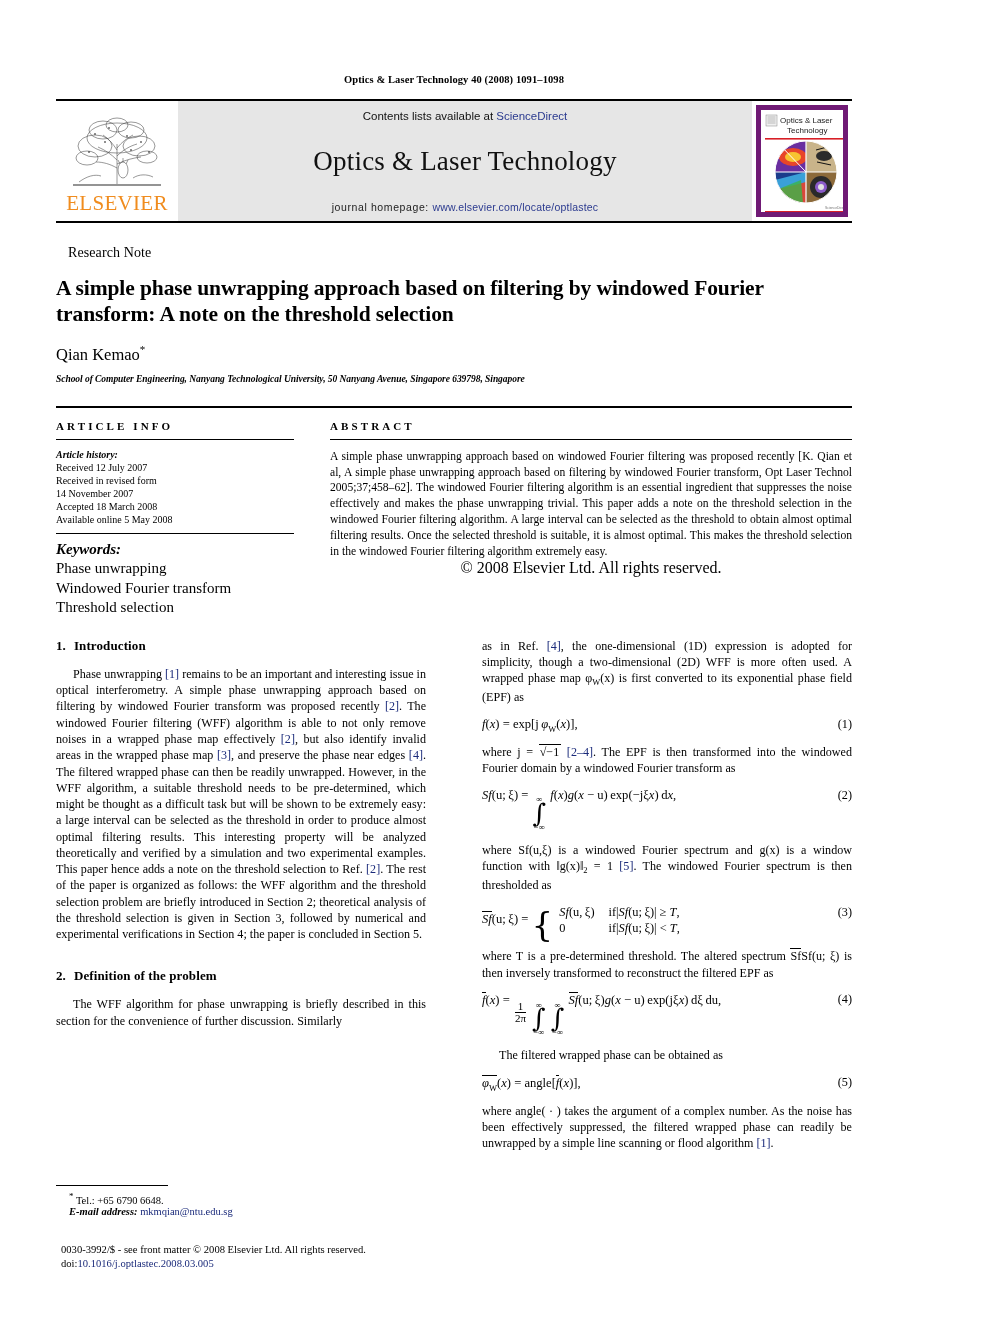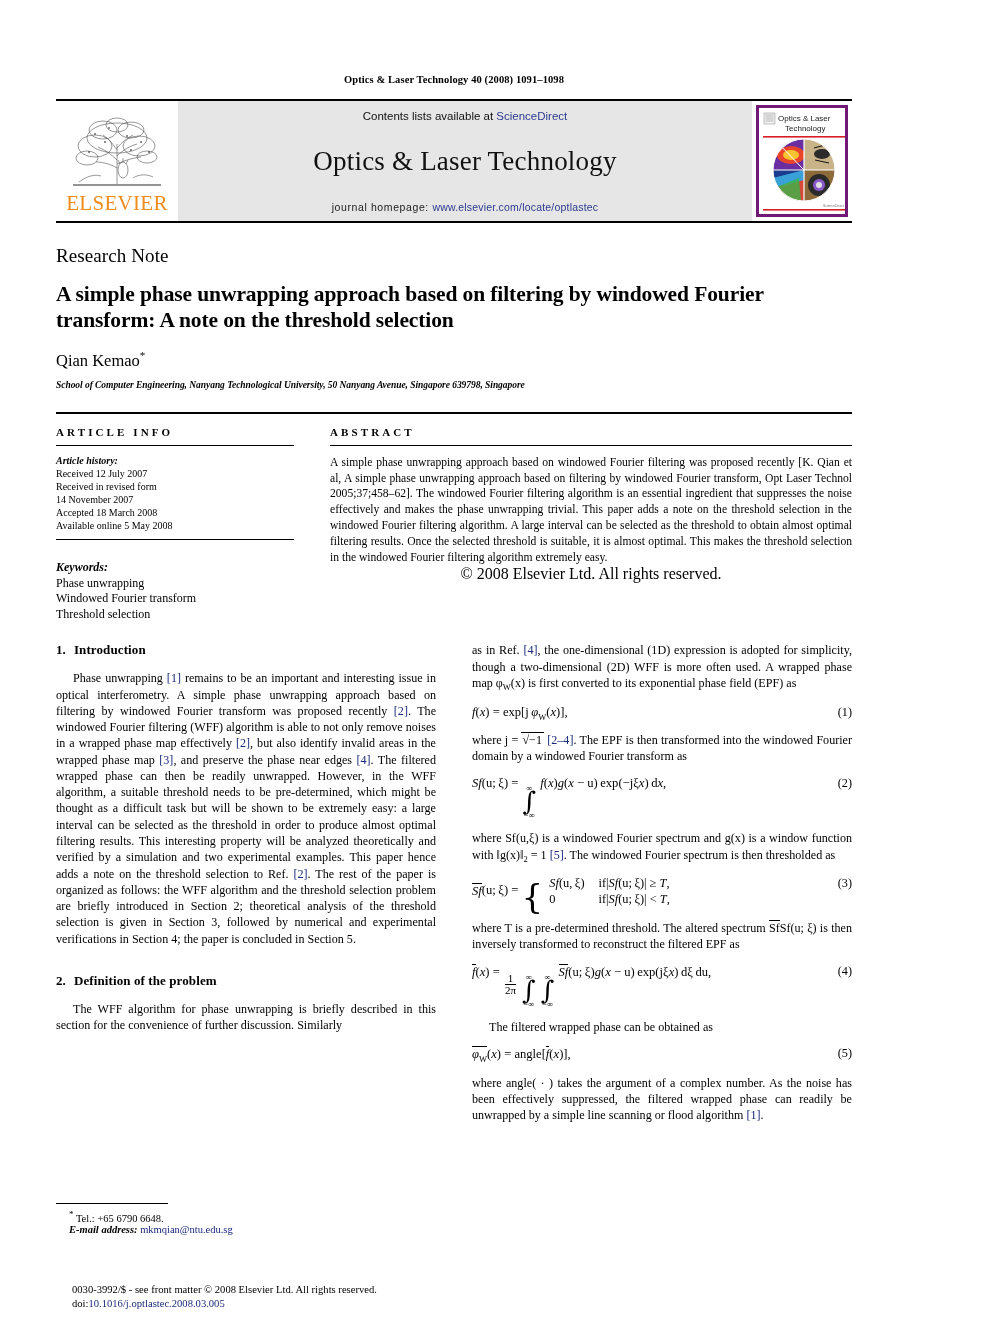--- a/index.html
+++ b/index.html
@@ -83,29 +83,29 @@
   .cover-wrap {
     flex: 0 0 100px;
     width: 100px;
     display: flex;
     align-items: center;
     justify-content: center;
     background: #fff;
   }
   .cover {
     width: 92px; height: 112px;
-    border: 3px solid #701a75;
+    border: 5px solid #701a75;
     background: #fff;
     position: relative;
     overflow: hidden;
   }
 
   
   .title-block { margin: 22px 56px 0 56px; }
-  .doctype { font-size: 19px; letter-spacing: .1px; }
+  .doctype { font-size: 14px; letter-spacing: .1px; margin-left: 12px; }
   .art-title {
     font-size: 21.5px;
     line-height: 1.22;
     margin-top: 14px;
     letter-spacing: -.1px;
   }
   .author {
     font-size: 16.5px;
     margin-top: 16px;
   }
@@ -130,38 +130,38 @@
   .col-abs  { flex: 1 1 auto; }
   .sec-head {
     font-family: "Liberation Serif", serif;
     font-weight: bold;
     font-size: 11px;
     letter-spacing: 3.1px;
   }
   .rule { border-bottom: 1px solid #000; margin-top: 7px; }
   .hist-block { margin-top: 8px; font-size: 10px; line-height: 1.30; }
   .hist-label { font-style: italic; font-weight: bold; }
-  .kw-block { margin-top: 20px; font-size: 12px; line-height: 1.30; }
+  .kw-block { margin-top: 6px; font-size: 15px; line-height: 1.30; }
   .kw-label { font-style: italic; font-weight: bold; }
   .abs-text {
     margin-top: 9px;
     font-size: 11.6px;
     line-height: 1.36;
     text-align: justify;
   }
   .copyright {
     font-size: 16px;
     text-align: center;
   }
 
   
   .body-cols {
     margin: 20px 56px 0 56px;
     display: flex;
-    gap: 36px;
+    gap: 56px;
     position: relative;
   }
   .bcol { flex: 1 1 0; min-width: 0; }
   h2.sec {
     font-size: 13px;
     font-weight: bold;
     margin: 0 0 12px 0;
     letter-spacing: .1px;
   }
   h2.sec .num { margin-right: 8px; }
@@ -227,35 +227,33 @@
   }
   .sub { font-size: 8.5px; vertical-align: sub; }
   .sqrt { border-top: 1.1px solid #000; padding: 0 2px 0 1px; }
 
   
   .footnote {
     position: absolute;
     left: 56px;
     top: 1185px;
     width: 420px;
-    margin-top: 18px;
   }
   .fn-rule { width: 112px; border-top: 1px solid #000; margin-bottom: 5px; }
   .fn-line { font-size: 10.5px; padding-left: 13px; }
   .fn-star { font-size: 9px; vertical-align: super; }
   .fn-em { font-style: italic; font-weight: bold; }
   .mailto { color: #1a2a7a; text-decoration: none; }
 
   .imprint {
     position: absolute;
-    left: 72px;
+    left: 61px;
     top: 1243px;
     font-size: 10.6px;
     line-height: 1.32;
-    margin-top: 40px;
   }
   .doi-link { color: #1a2a7a; text-decoration: none; }
 </style>
 </head>
 <body>
 
 <div class="page">
 
   <div class="running-head">Optics &amp; Laser Technology 40 (2008) 1091–1098</div>
 

